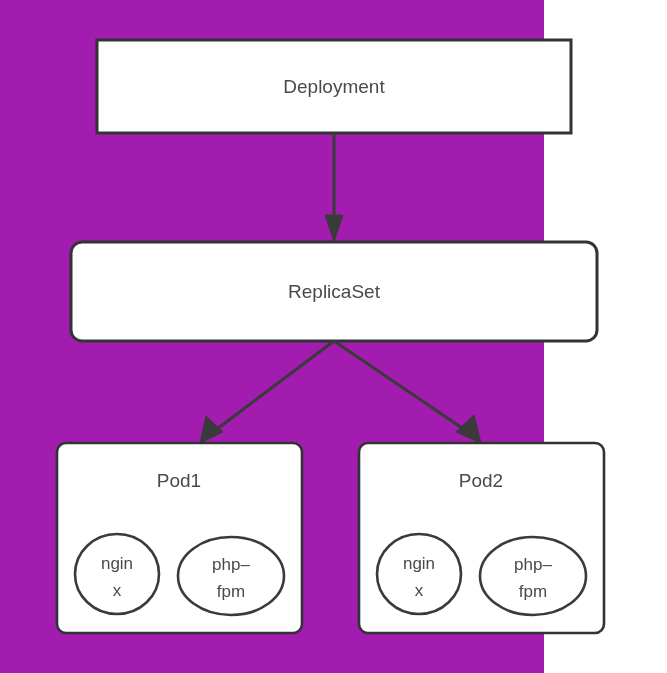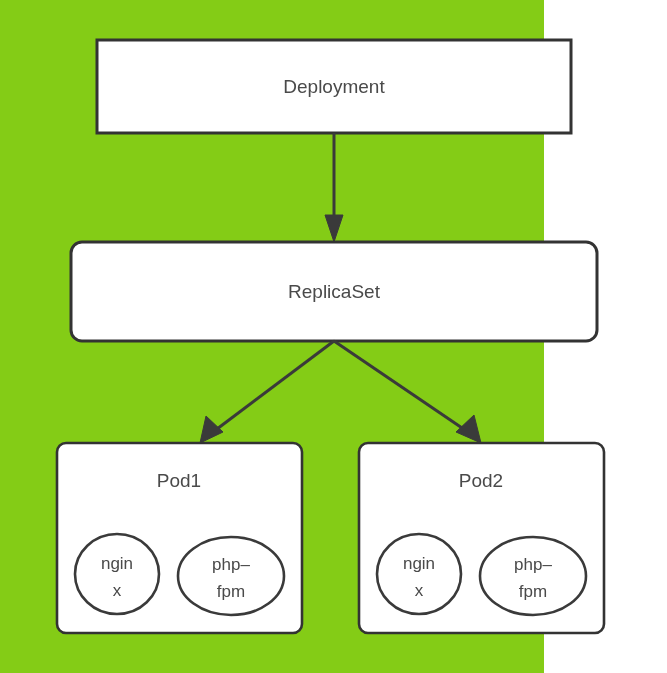--- a/index.html
+++ b/index.html
@@ -10,21 +10,21 @@
   body {
     width: 667px;
     height: 673px;
     font-family: "Liberation Sans", "DejaVu Sans", sans-serif;
     overflow: hidden;
   }
   #diagram-root {
     position: relative;
     width: 544px;
     height: 673px;
-    background: #84cc16;
+    background: #a21caf;
   }
   svg#diagram-svg {
     display: block;
     width: 667px;
     height: 673px;
   }
   .node-shape {
     fill: #ffffff;
     stroke: #333333;
     stroke-width: 3;

